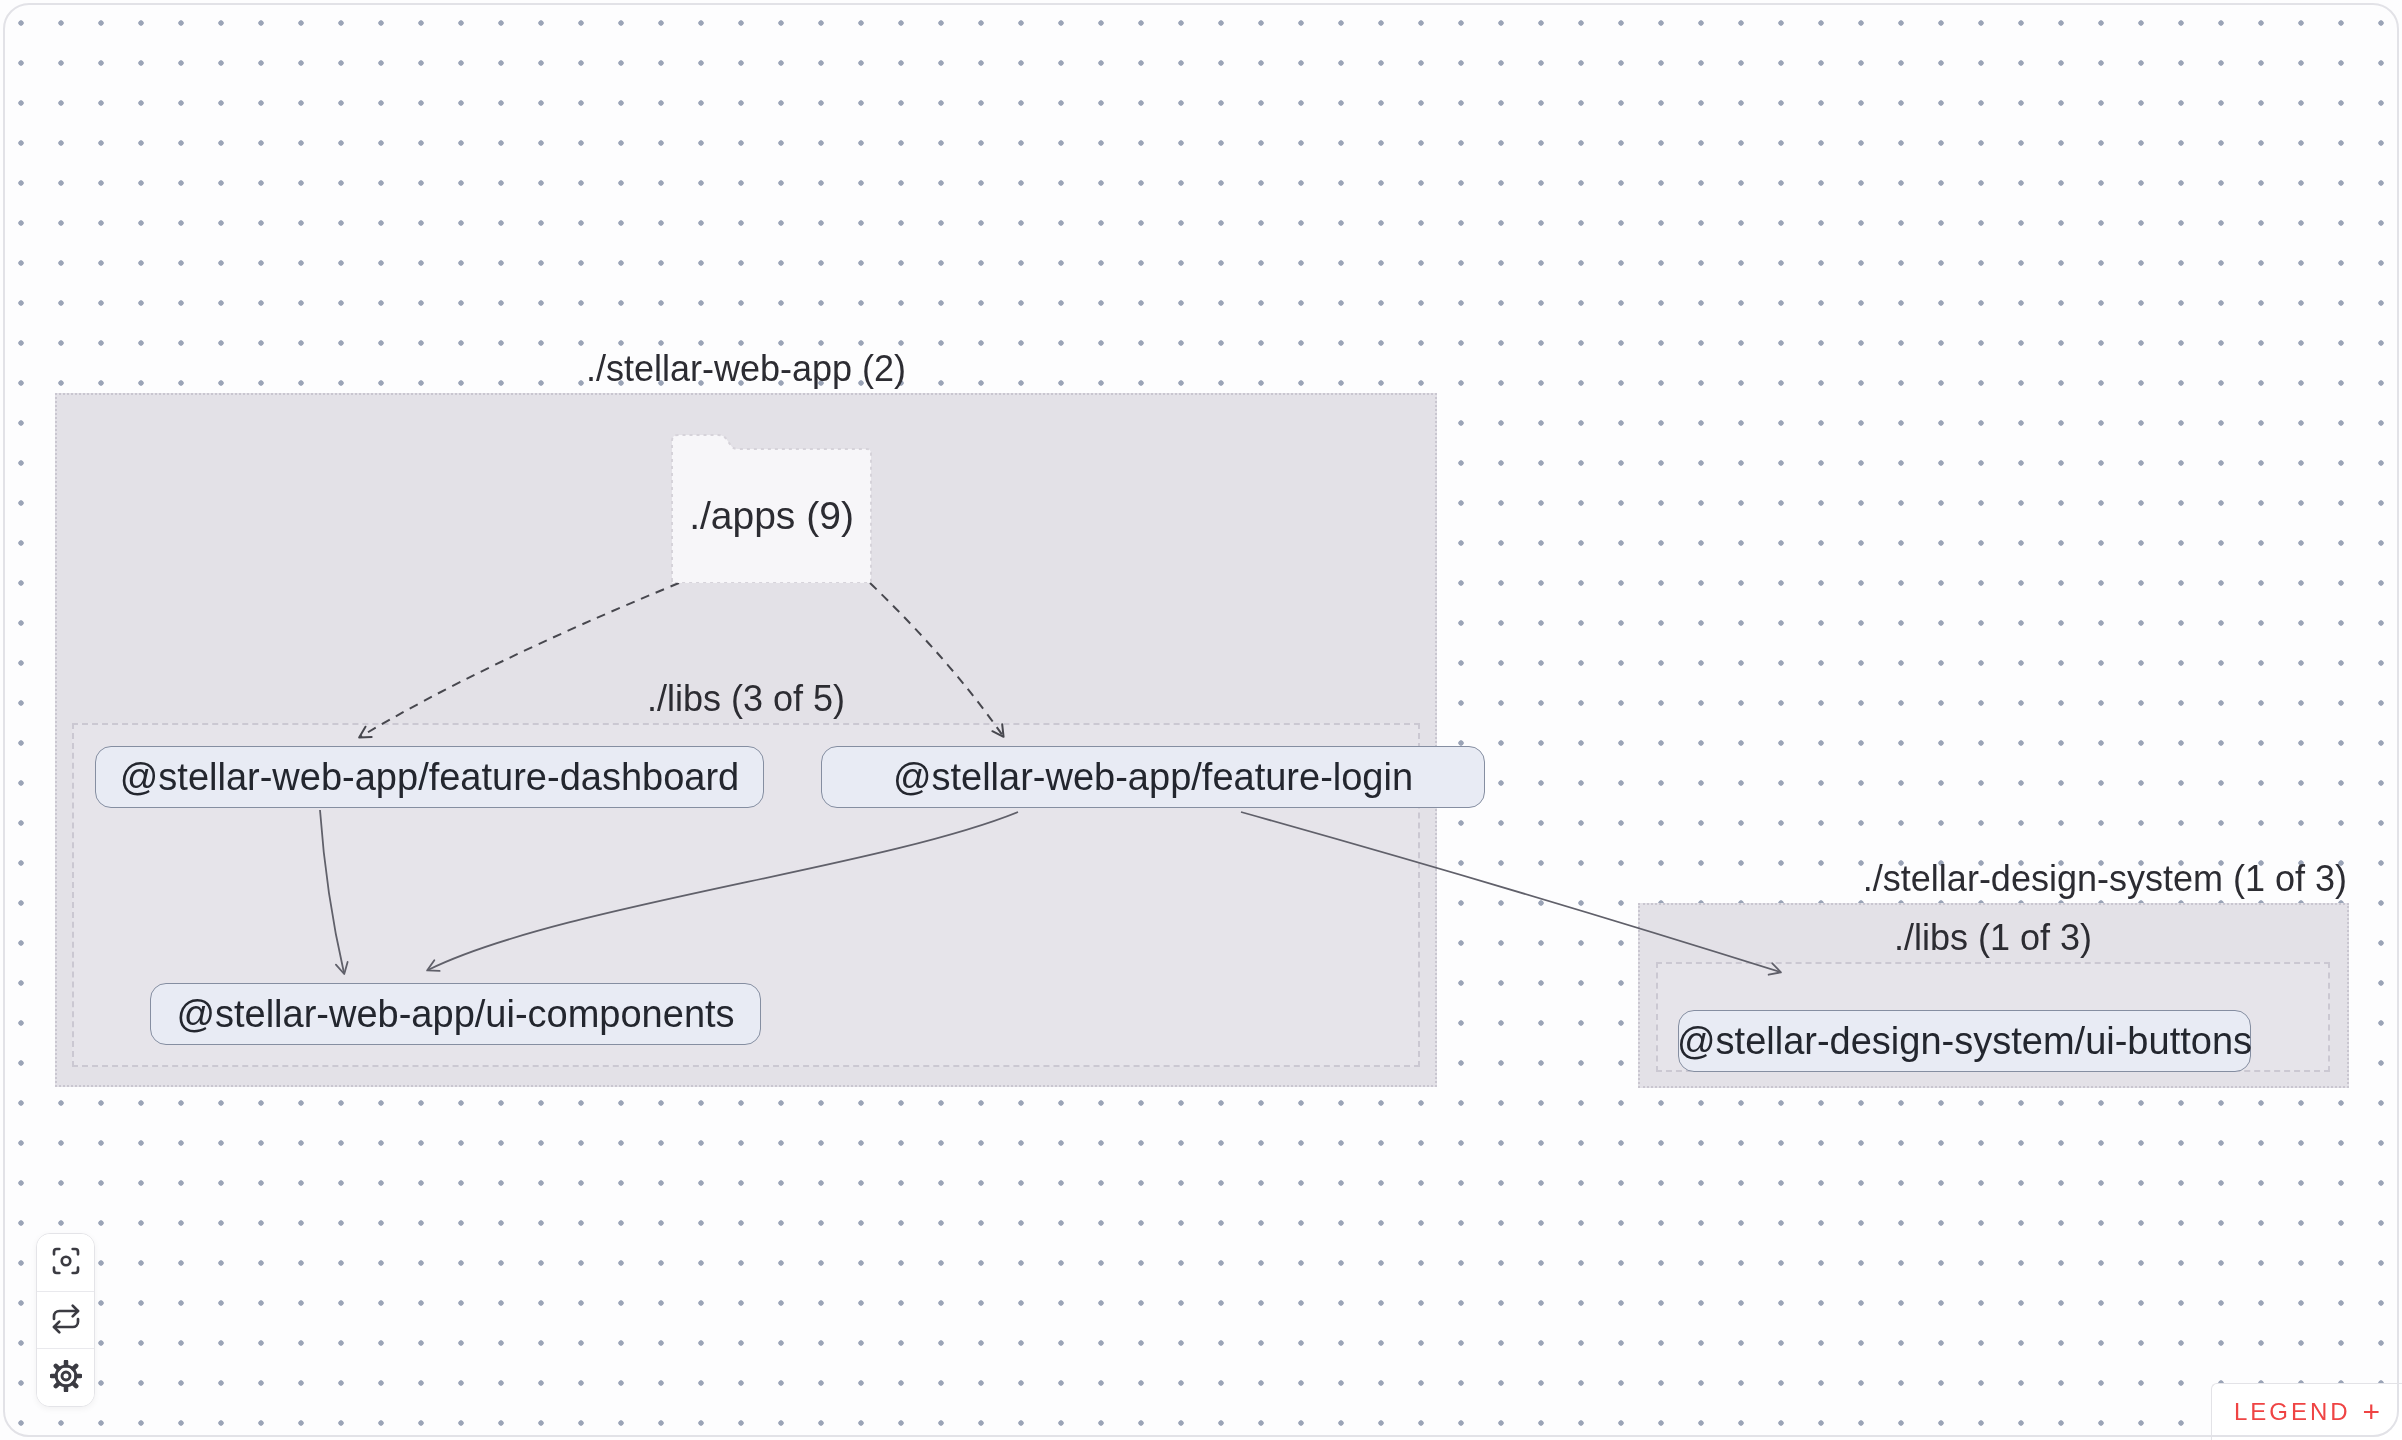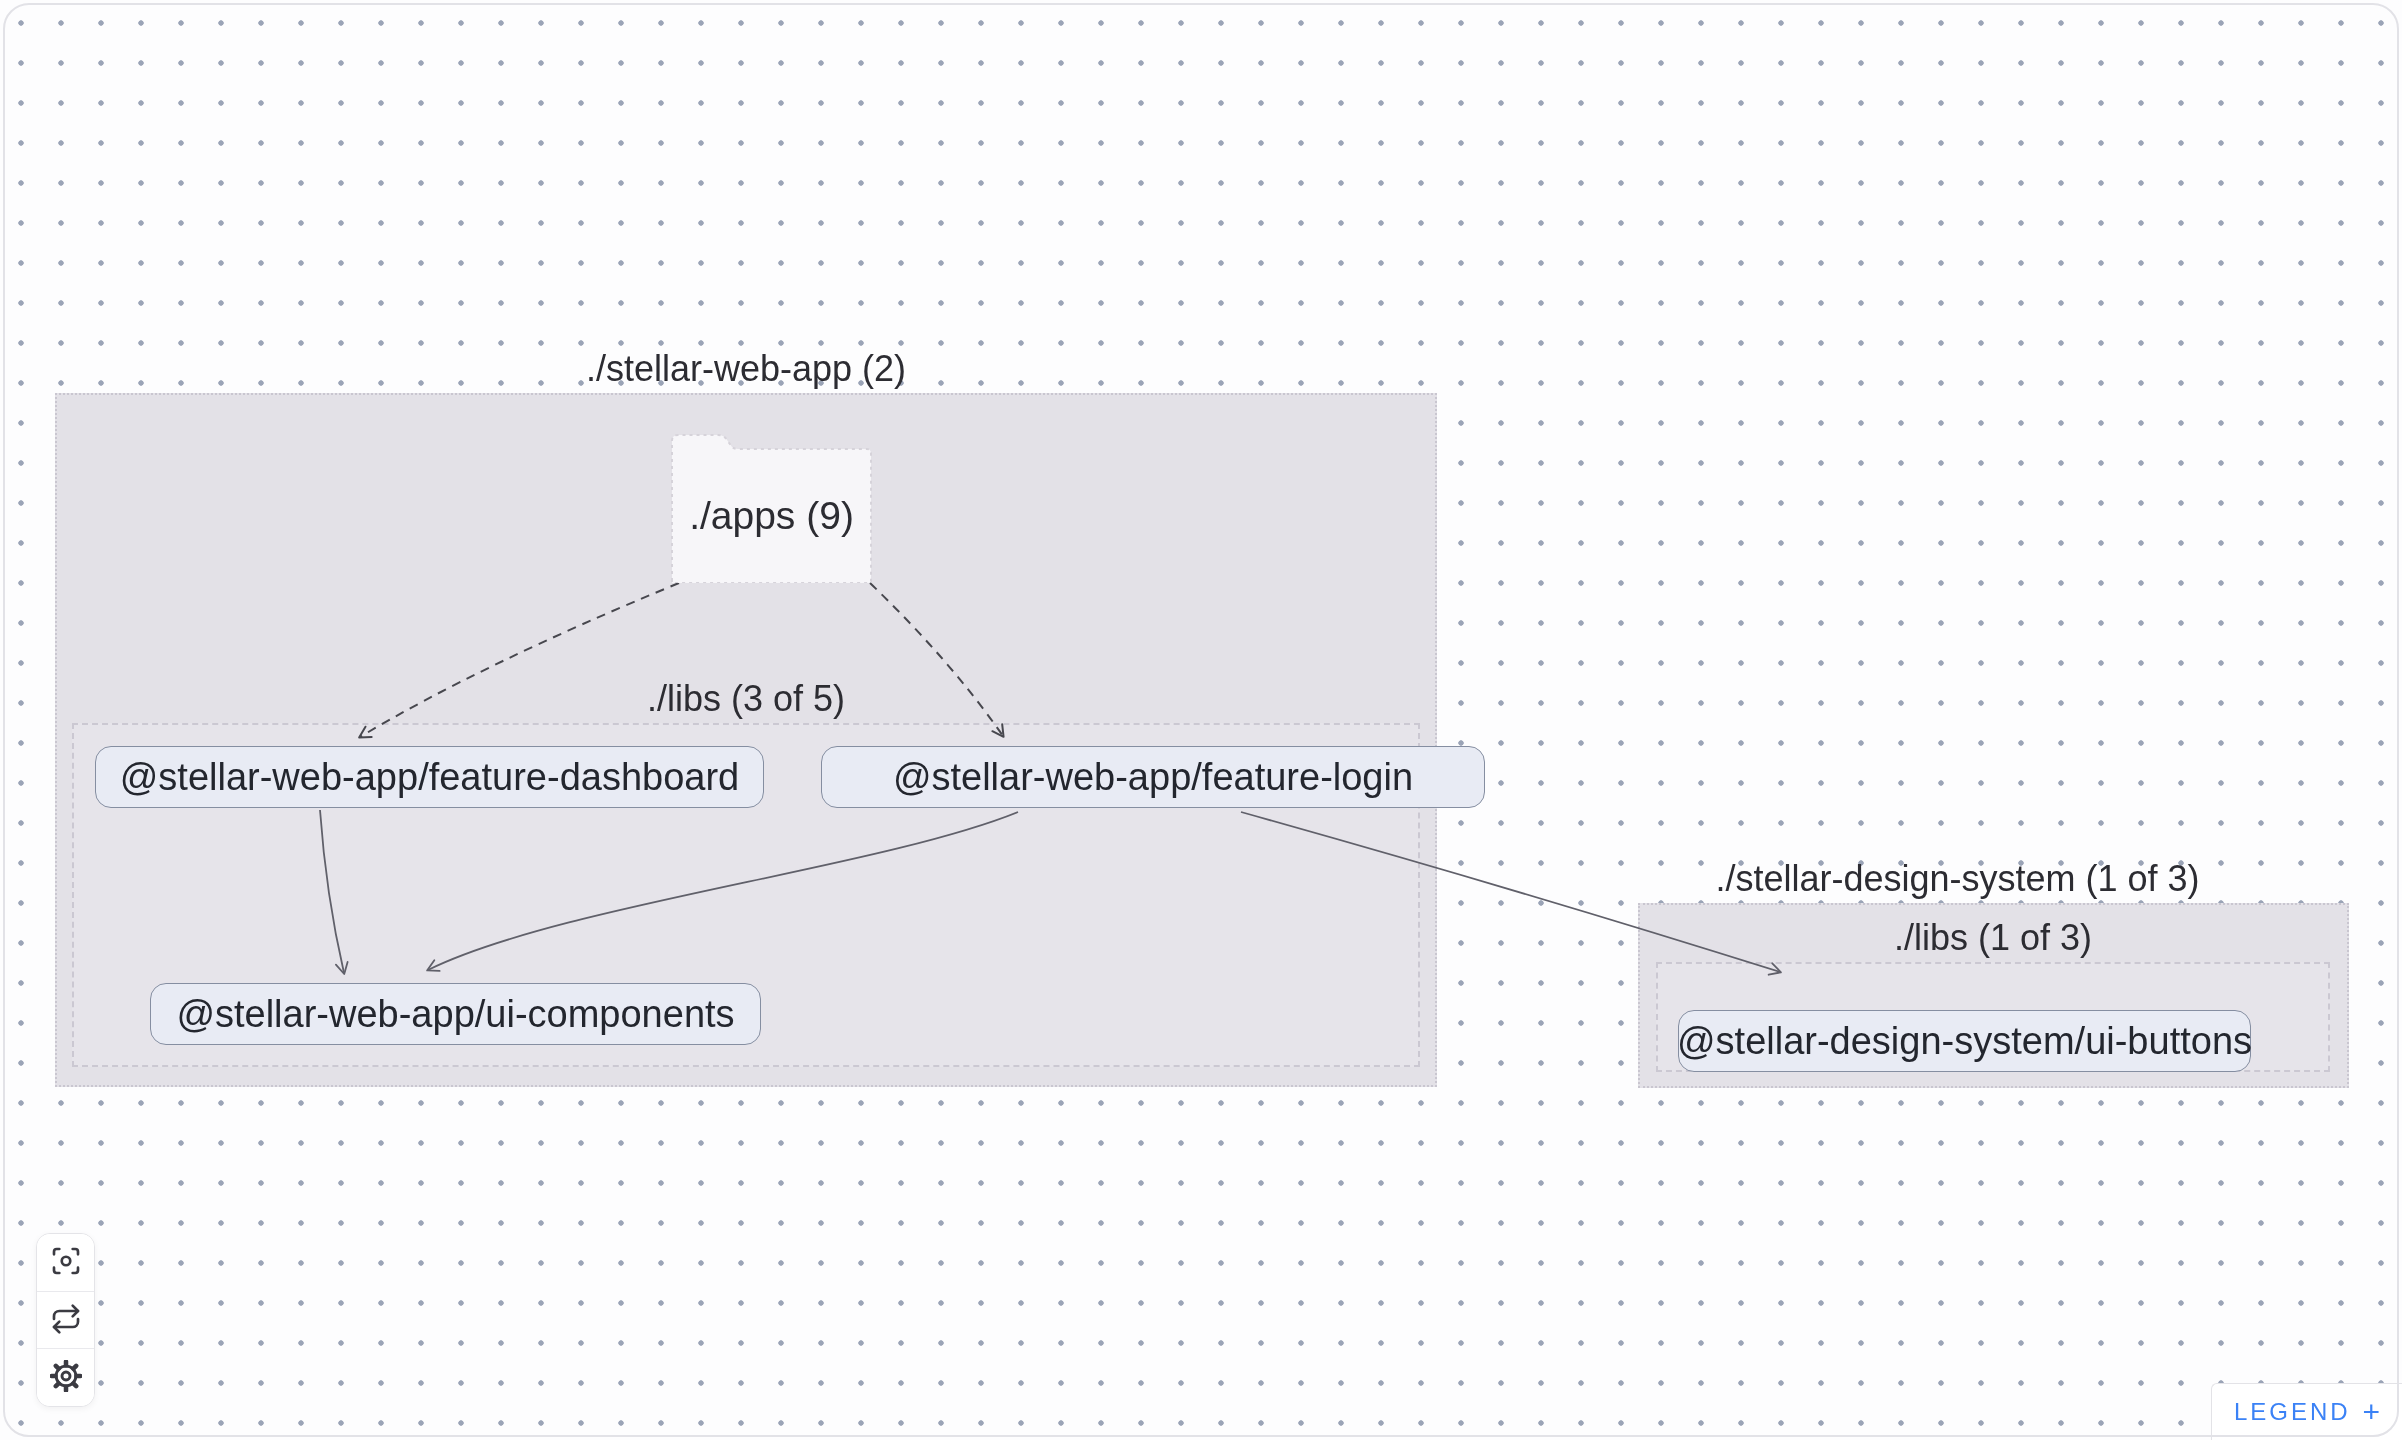--- a/index.html
+++ b/index.html
@@ -53,38 +53,38 @@
   .toolbar .tbtn{
     flex:1;display:flex;align-items:center;justify-content:center;
     background:#fff;border:none;padding:0;cursor:pointer;
   }
   .toolbar .tbtn + .tbtn{border-top:1.5px solid #e9e9ed;}
   .legend{
     position:absolute;left:2211px;top:1383px;width:191px;height:57px;
     background:#fff;border:1.5px solid #e3e3e7;border-right:none;border-bottom:none;
     border-top-left-radius:6px;box-sizing:border-box;
     display:flex;align-items:center;justify-content:center;gap:12px;
-    color:#3b82f6;cursor:pointer;
+    color:#ef4444;cursor:pointer;
   }
   .legend .legend-text{font-size:24px;letter-spacing:3px;}
   .legend .plus{font-size:30px;font-weight:300;letter-spacing:0;}
 </style>
 </head>
 <body>
 
 <div class="canvas">
 
   <div class="group" style="left:55px;top:393px;width:1382px;height:694px;"></div>
   <div class="group-label" style="left:55px;top:347px;width:1382px;">./stellar-web-app (2)</div>
 
   <div class="subgroup" style="left:72px;top:723px;width:1348px;height:344px;"></div>
   <div class="group-label" style="left:72px;top:677px;width:1348px;">./libs (3 of 5)</div>
 
   <div class="group" style="left:1638px;top:903px;width:711px;height:185px;"></div>
-  <div class="group-label" style="left:1602px;top:857px;width:711px;">./stellar-design-system (1 of 3)</div>
+  <div class="group-label" style="left:1636px;top:857px;width:711px;text-align:right;">./stellar-design-system (1 of 3)</div>
   <div class="subgroup" style="left:1656px;top:962px;width:674px;height:110px;"></div>
   <div class="group-label" style="left:1656px;top:916px;width:674px;">./libs (1 of 3)</div>
 
   <svg class="edges" width="2402" height="1440" viewBox="0 0 2402 1440">
     <defs>
       <marker id="arrow-dark" markerWidth="18" markerHeight="18" refX="13" refY="8" orient="auto" markerUnits="userSpaceOnUse">
         <path d="M3,2 L14,8 L3,14" fill="none" stroke="#47474e" stroke-width="2" stroke-linecap="round" stroke-linejoin="round"></path>
       </marker>
       <marker id="arrow-mid" markerWidth="18" markerHeight="18" refX="13" refY="8" orient="auto" markerUnits="userSpaceOnUse">
         <path d="M3,2 L14,8 L3,14" fill="none" stroke="#60606a" stroke-width="1.8" stroke-linecap="round" stroke-linejoin="round"></path>

